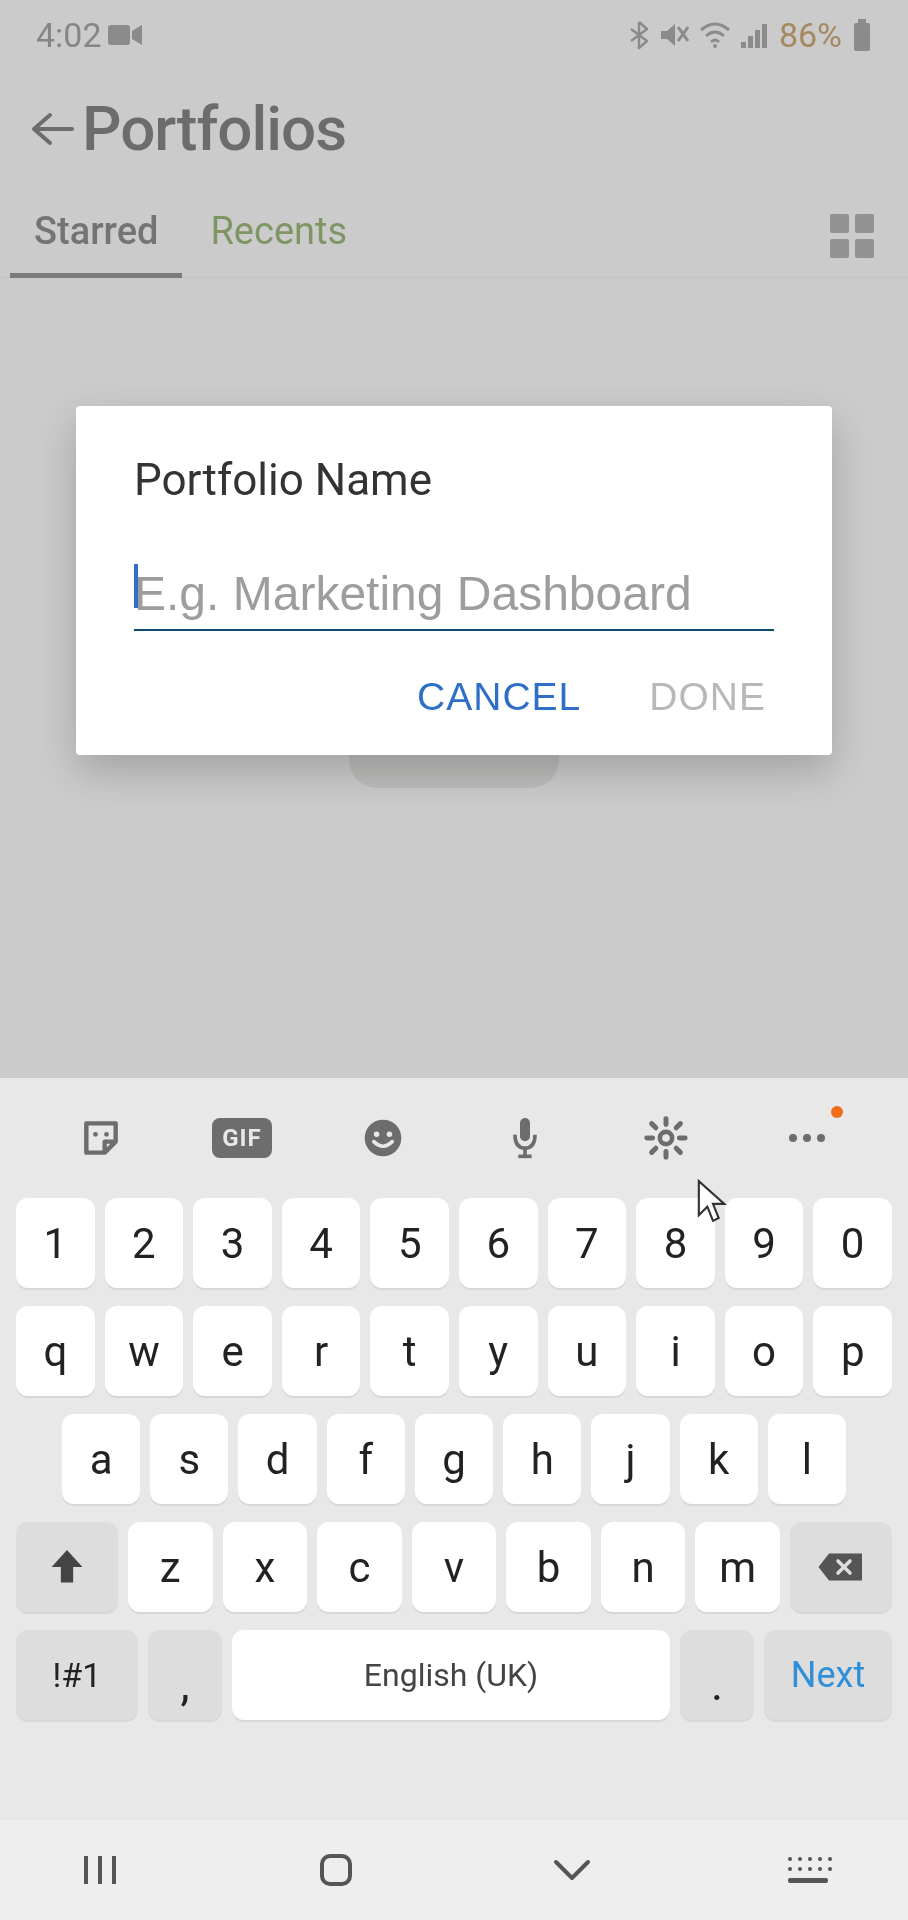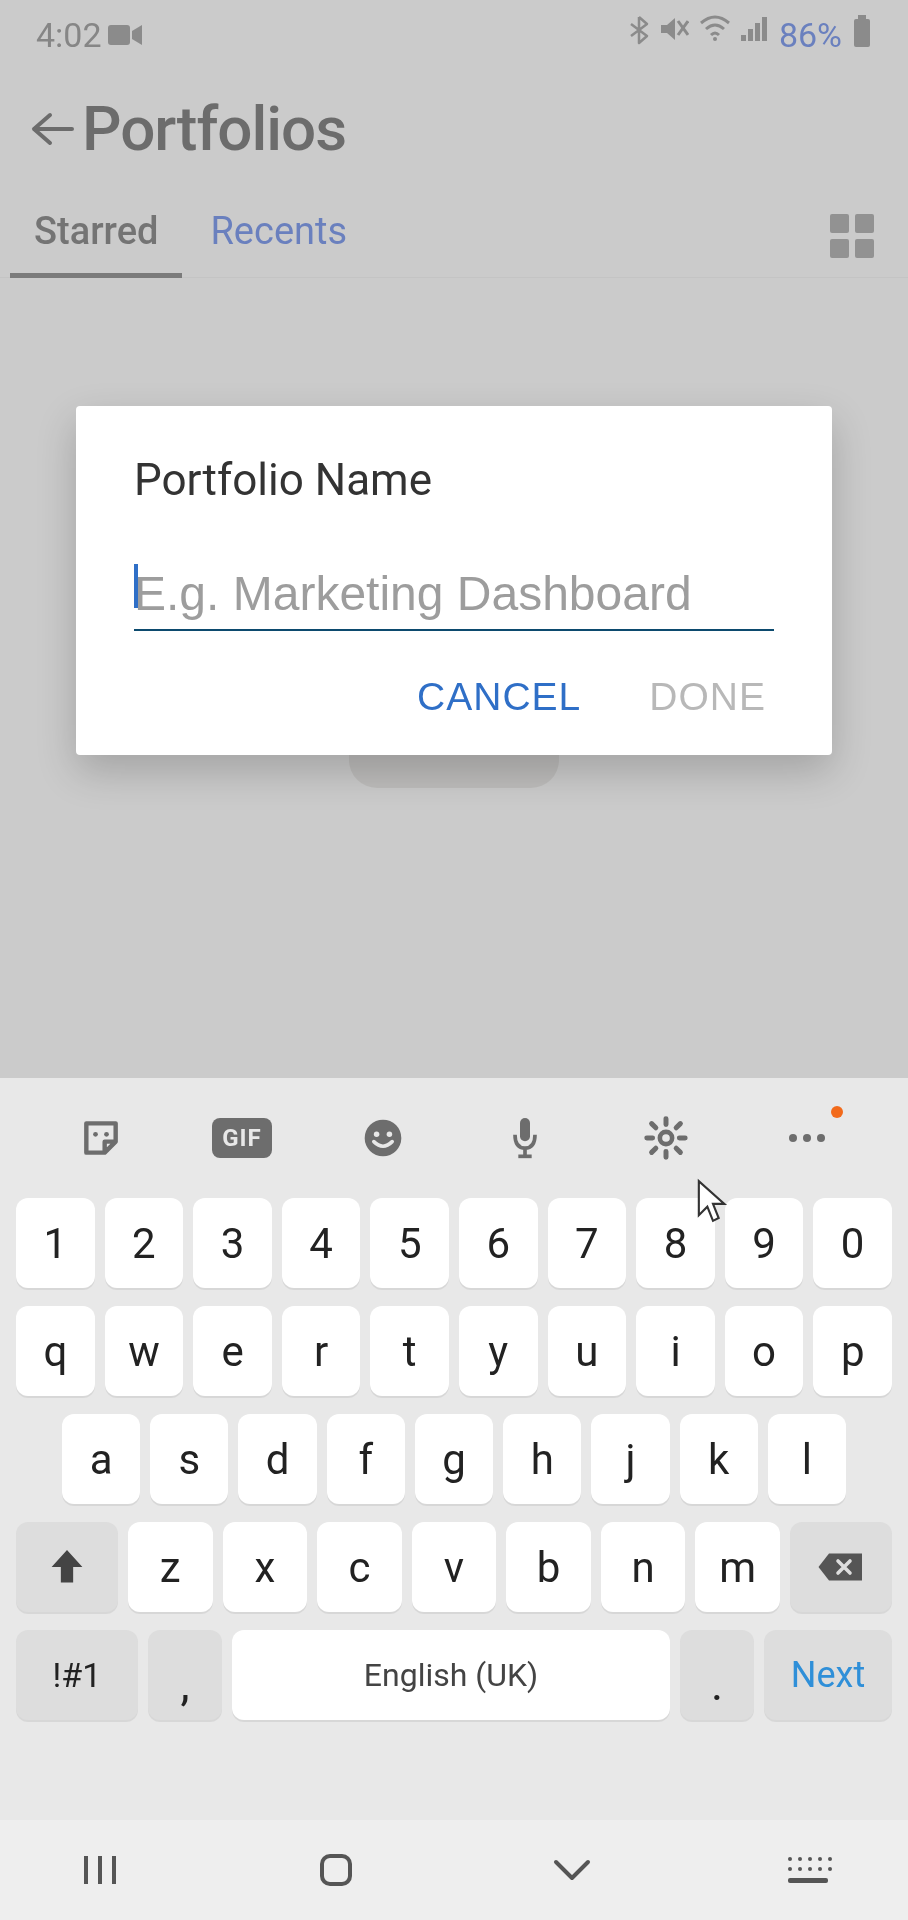--- a/index.html
+++ b/index.html
@@ -7,35 +7,35 @@
   body { background: #f3f3f3; position: relative; }
 
   
   .dim-overlay { position:absolute; inset:0; background: rgba(170,170,170,0.55); z-index:5; pointer-events:none; }
 
   .status-bar {
     height: 70px; display:flex; align-items:center; justify-content:space-between;
     padding: 0 36px; color:#666; font-size:34px; position:relative; z-index:1;
   }
   .status-left { display:flex; align-items:center; gap:6px; color:#5b5b5b;}
-  .status-right { display:flex; gap:10px; color:#1d4ed8;}
+  .status-right { display:flex; align-items:center; gap:10px; color:#a16207;}
   .status-right svg { fill:#5b5b5b; }
 
   .header {
     display:flex; align-items:center; gap:8px;
     padding: 22px 30px 30px 30px; position:relative; z-index:1;
   }
   .back-arrow { width:44px; height:44px; display:flex; align-items:center; justify-content:center; }
   .page-title { font-size:62px; font-weight:500; color:#222; letter-spacing:-1px;}
 
   .tabs-row {
     display:flex; align-items:center; padding: 0 34px;
     border-bottom:1px solid rgba(0,0,0,0.06); position:relative; z-index:1;
   }
-  .tab { font-size:38px; color:#1d4ed8; padding:14px 0 24px 0; margin-right:52px; }
+  .tab { font-size:38px; color:#4d7c0f; padding:14px 0 24px 0; margin-right:52px; }
   .tab.active { color:#333; font-weight:500; position:relative;}
   .tab.active::after{ content:""; position:absolute; left:-24px; right:-24px; bottom:-1px; height:5px; background:#444; }
   .grid-toggle { margin-left:auto; width:44px; height:44px; display:grid; grid-template-columns:1fr 1fr; grid-template-rows:1fr 1fr; gap:6px;}
   .grid-toggle span{ background:#777; border-radius:2px;}
 
   .content-area {
     position:relative; z-index:1;
     height: 780px;
     display:flex; align-items:center; justify-content:center;
   }

